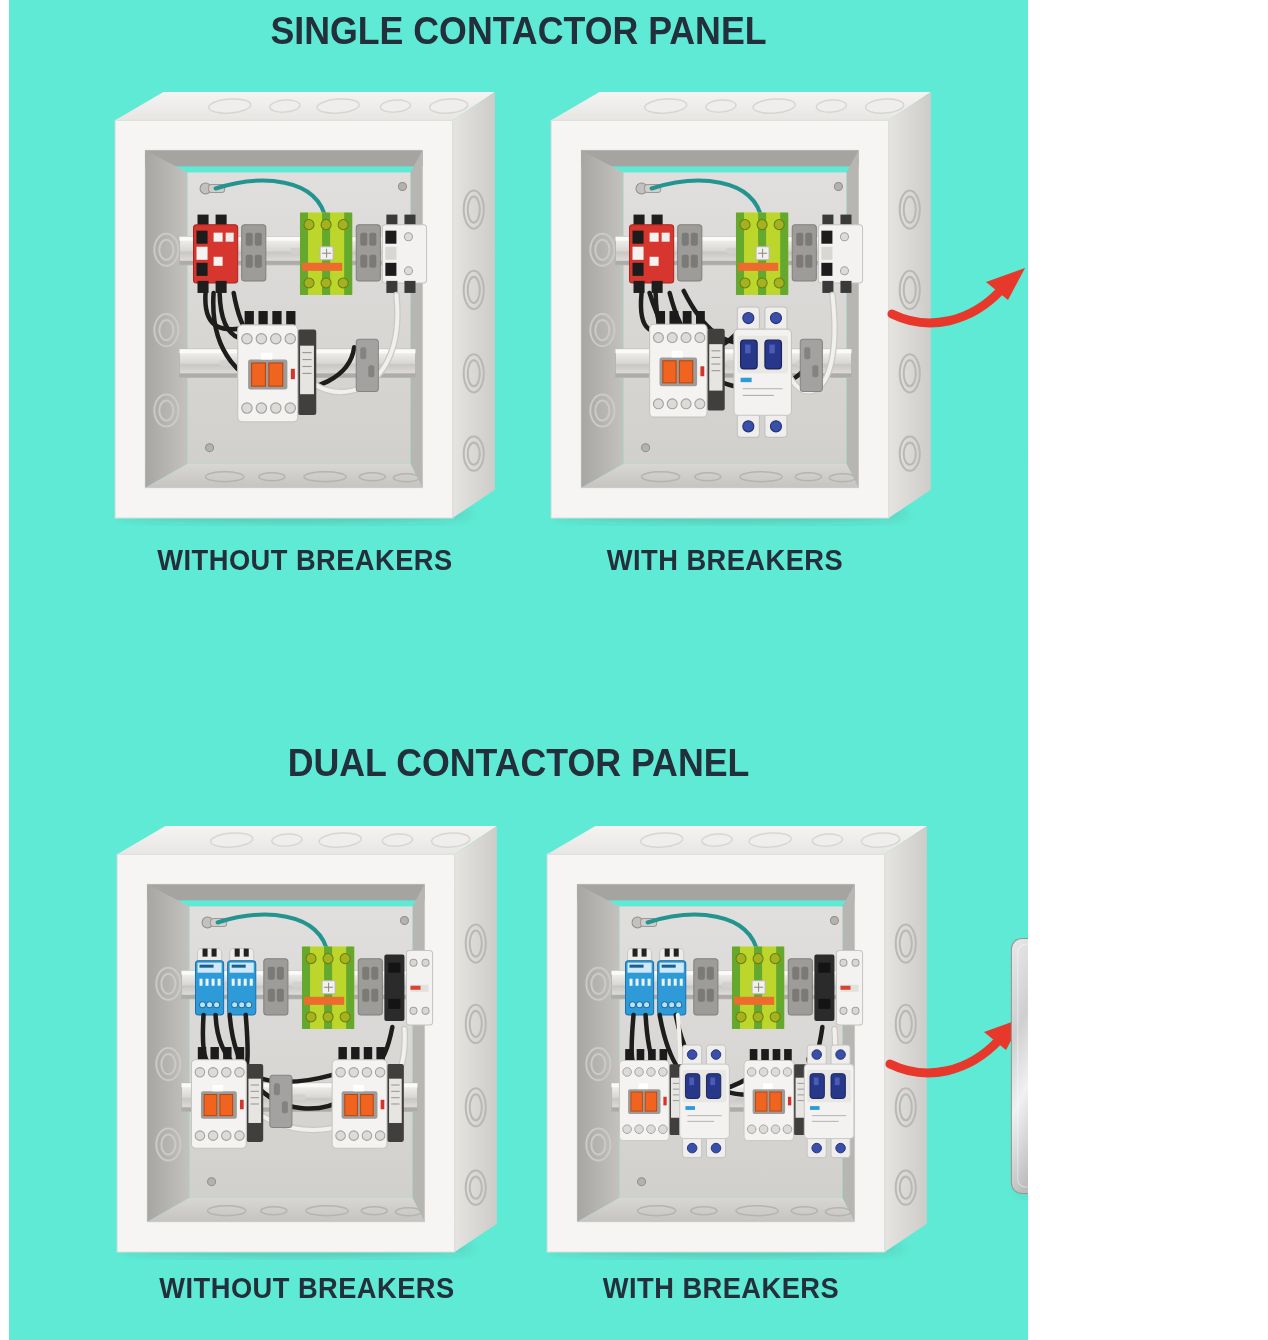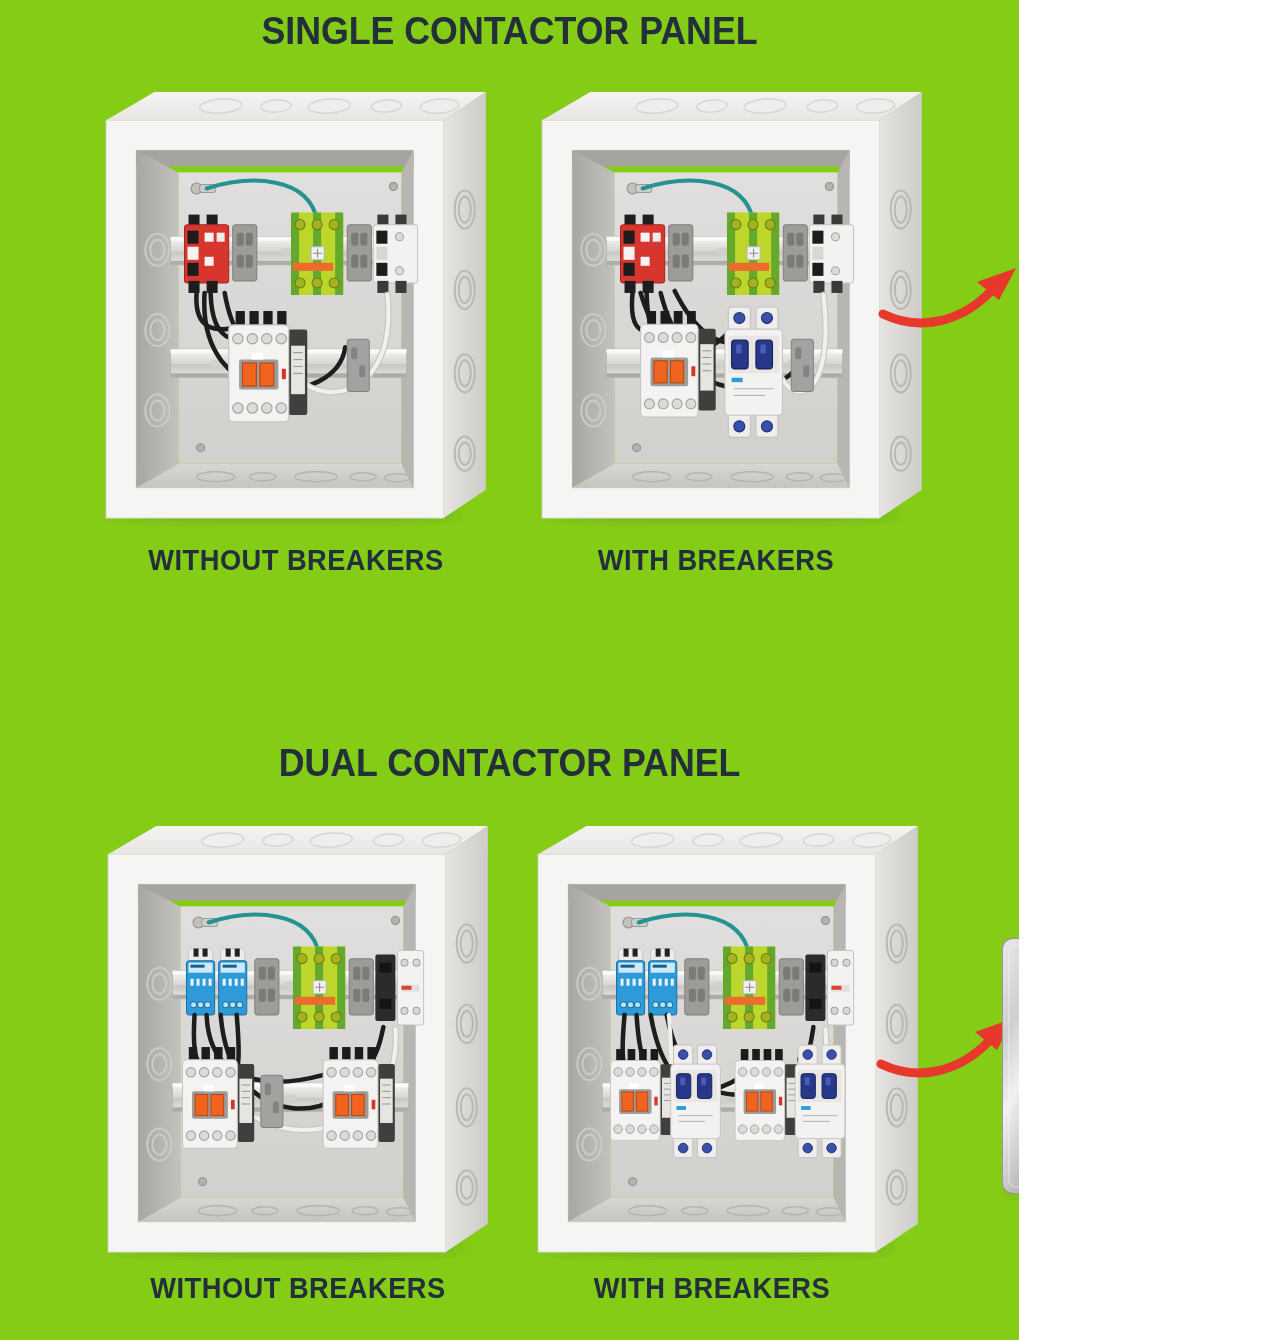--- a/index.html
+++ b/index.html
@@ -1,17 +1,17 @@
 <!DOCTYPE html>
 <html><head>
 <meta charset="utf-8">
 <style>
   html,body{margin:0;padding:0;background:#ffffff;}
-  #stage{position:relative;width:1019px;height:1340px;background:#84cc16;overflow:hidden;
-         font-family:"Liberation Sans", sans-serif;}
+  #stage{position:relative;width:1019px;height:1340px;background:#5eead4;overflow:hidden;
+         font-family:"Liberation Sans", sans-serif;margin-left:9px;}
   .sec-title{position:absolute;left:0;width:100%;margin:0;text-align:center;
              font-size:38px;font-weight:700;color:#232f3b;letter-spacing:0px;
              transform:scaleX(.94);}
   .cap{position:absolute;margin:0;text-align:center;font-size:29px;font-weight:700;
        color:#232f3b;transform:scaleX(.94);letter-spacing:.5px;}
   figure{position:absolute;margin:0;padding:0;}
   svg{display:block;}
 </style>
 </head>
 <body>

